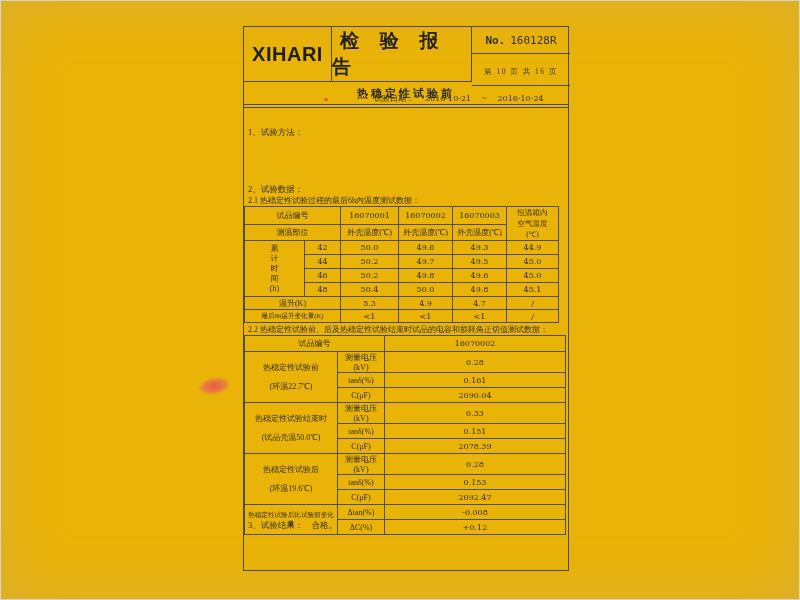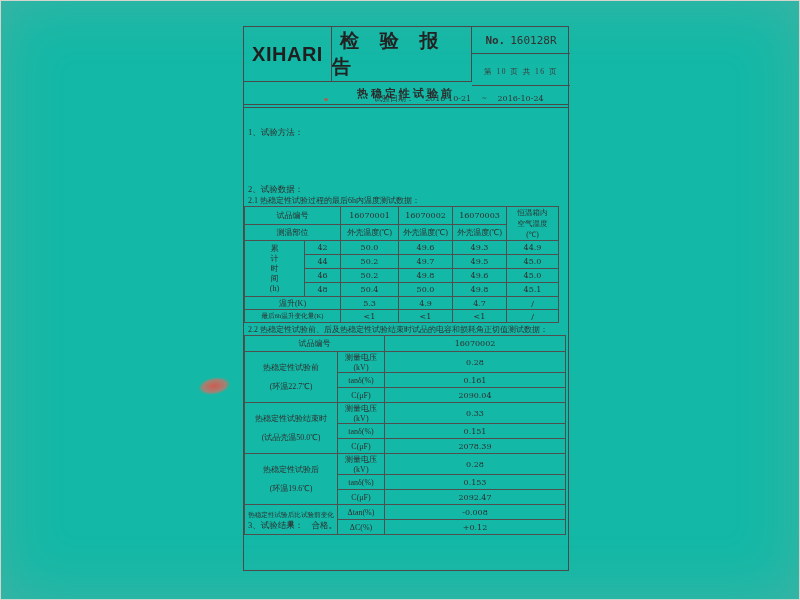--- a/index.html
+++ b/index.html
@@ -1,16 +1,16 @@
 <!DOCTYPE html>
 <html><head>
 <meta charset="utf-8">
 <style>
   html,body{margin:0;padding:0;}
-  #page{position:relative;width:800px;height:600px;background:#14b8a6;overflow:hidden;
+  #page{position:relative;width:800px;height:600px;background:#eab308;overflow:hidden;
         font-family:"Liberation Serif",serif;color:#2e2e2e;
         box-shadow:inset 0 0 60px rgba(175,170,160,.28);border:1px solid #d6d4cf;box-sizing:border-box;}
   .frame{position:absolute;left:242px;top:25px;width:326px;height:545px;border:1.5px solid #4a4a4a;box-sizing:border-box;}
   .abs{position:absolute;box-sizing:border-box;}
   .cellc{display:flex;align-items:center;justify-content:center;}
   .logo-cell{left:0;top:0;width:88px;height:55px;border-right:1.4px solid #4a4a4a;border-bottom:1.4px solid #4a4a4a;}
   .logo{font-family:"Liberation Sans",sans-serif;font-weight:900;font-size:20px;letter-spacing:.5px;color:#1f1f1f;transform:scaleY(1.04);}
   .title-cell{left:88px;top:0;width:140px;height:55px;border-right:1.4px solid #4a4a4a;border-bottom:1.4px solid #4a4a4a;}
   .rpt-title{font-size:19px;font-weight:bold;letter-spacing:8px;text-indent:8px;color:#222;}
   .no-cell{left:228px;top:0;width:98px;height:27px;border-bottom:1px solid #4a4a4a;font-family:"DejaVu Sans Mono",monospace;font-size:11px;color:#333;}

